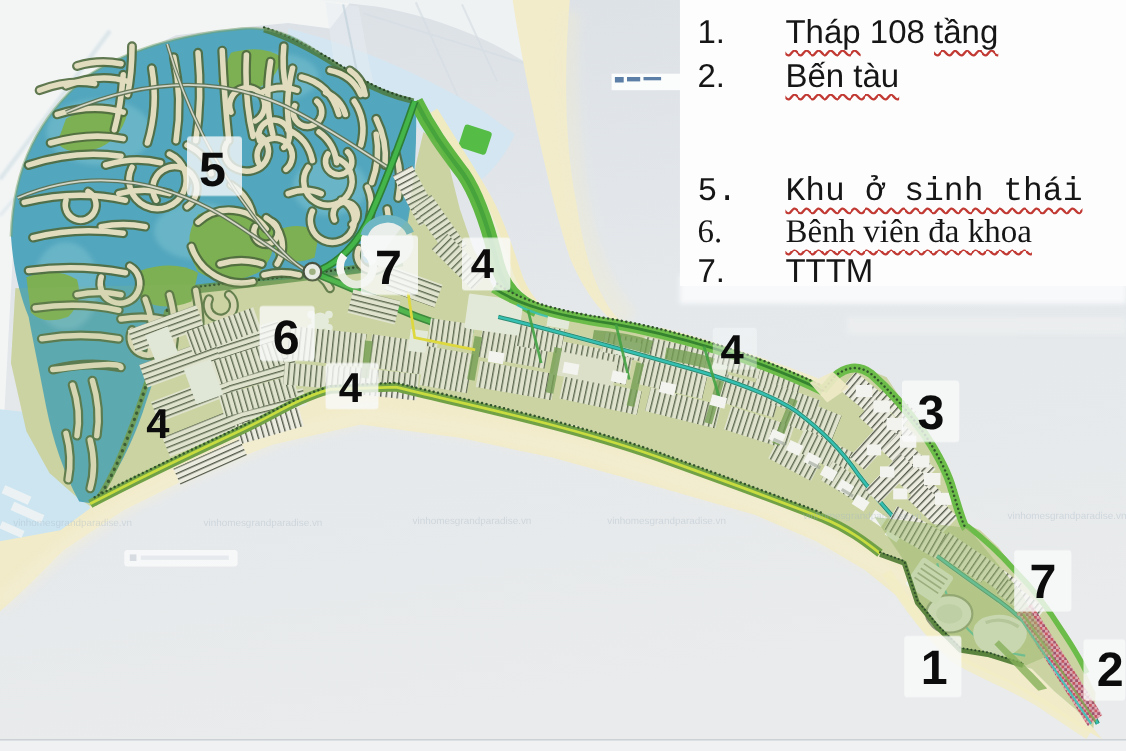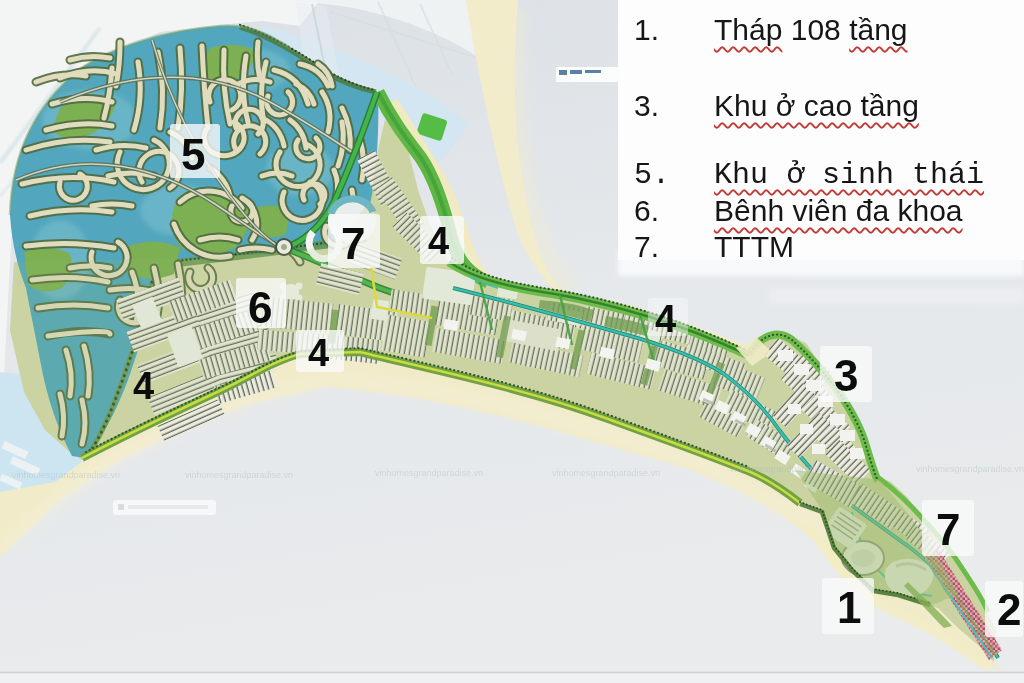--- a/index.html
+++ b/index.html
@@ -564,23 +564,23 @@
 <div class="mnum" style="left:936px;top:508px;font-size:44px;">7</div>
 
 <div class="mnum" style="left:837px;top:586px;font-size:44px;">1</div>
 
 <div class="mnum" style="left:997px;top:588px;font-size:44px;">2</div>
 
 <div class="legend">
 
   <div class="lrow" style="top:13px;"><span class="lnum">1.</span><span class="sq">Tháp</span> 108 <span class="sq">tầng</span></div>
 
-
-  <div class="lrow" style="top:89px;"><span class="lnum">3.</span><span class="sq">Khu ở cao tầng</span></div>
+  <div class="lrow" style="top:53px;"><span class="lnum">2.</span><span class="sq">Bến tàu</span></div>
+
 
 
   <div class="lrow" style="top:158px;font-family:Liberation Mono, monospace;"><span class="lnum">5.</span><span class="sq">Khu ở sinh thái</span></div>
 
-  <div class="lrow" style="top:194px;"><span class="lnum">6.</span><span class="sq">Bênh viên đa khoa</span></div>
+  <div class="lrow" style="top:194px;font-family:Liberation Serif, serif;"><span class="lnum">6.</span><span class="sq">Bênh viên đa khoa</span></div>
 
   <div class="lrow" style="top:230px;"><span class="lnum">7.</span>TTTM</div>
 </div>
 </div>
 
 </body></html>

